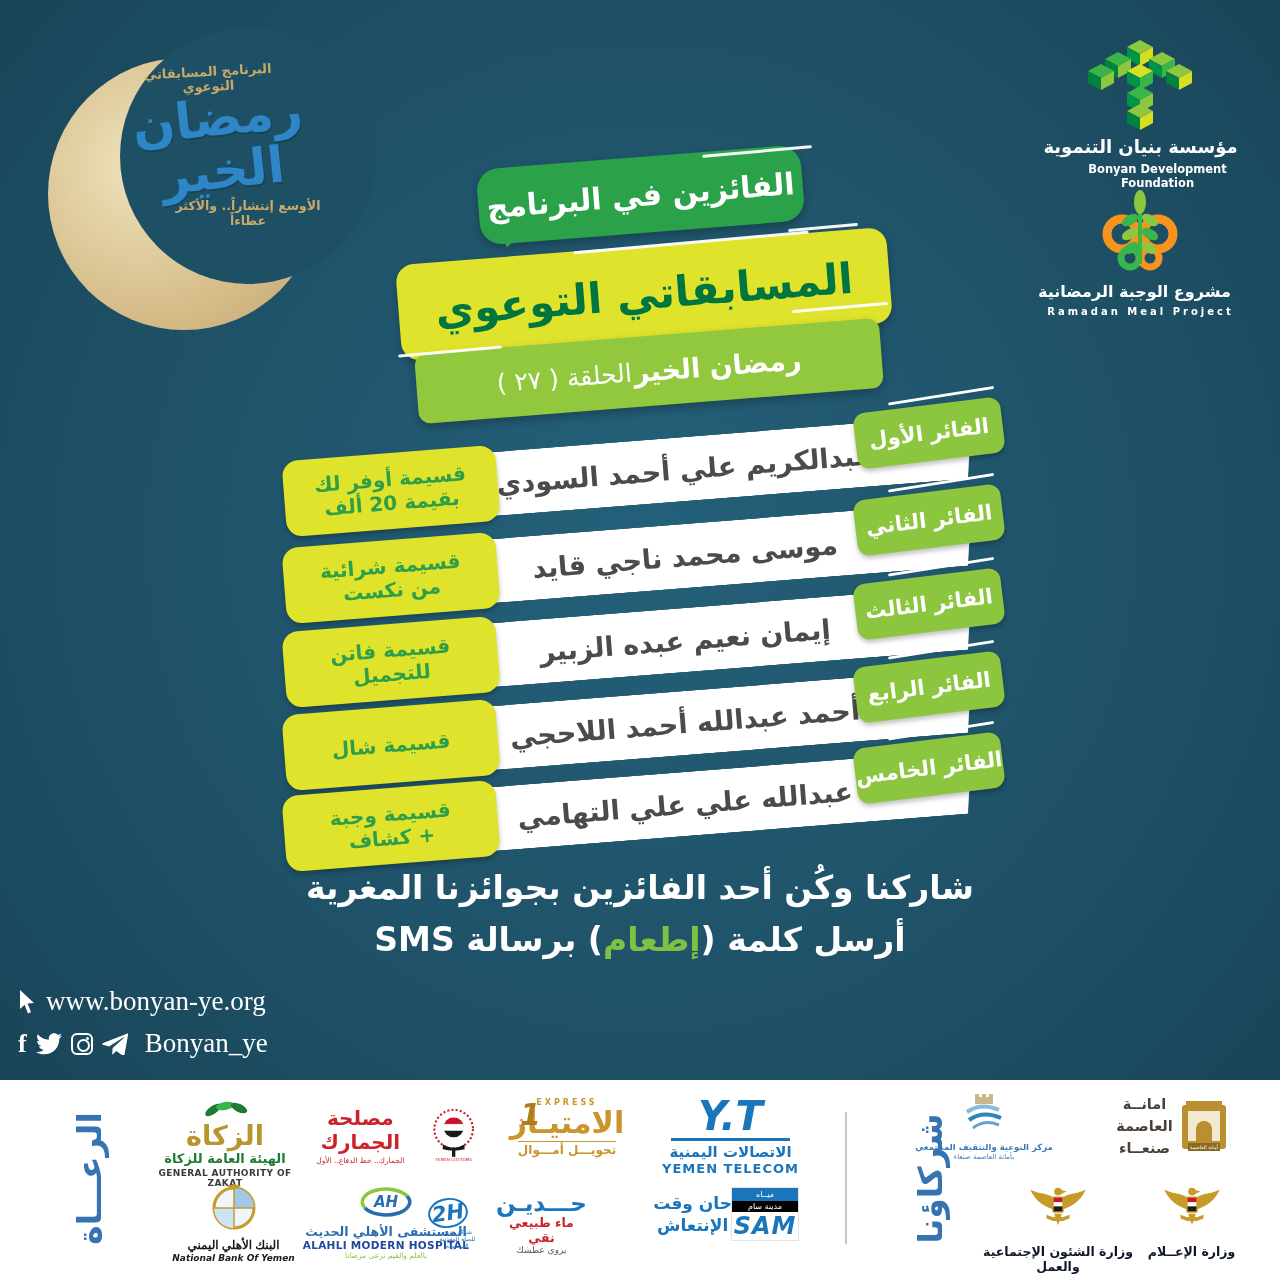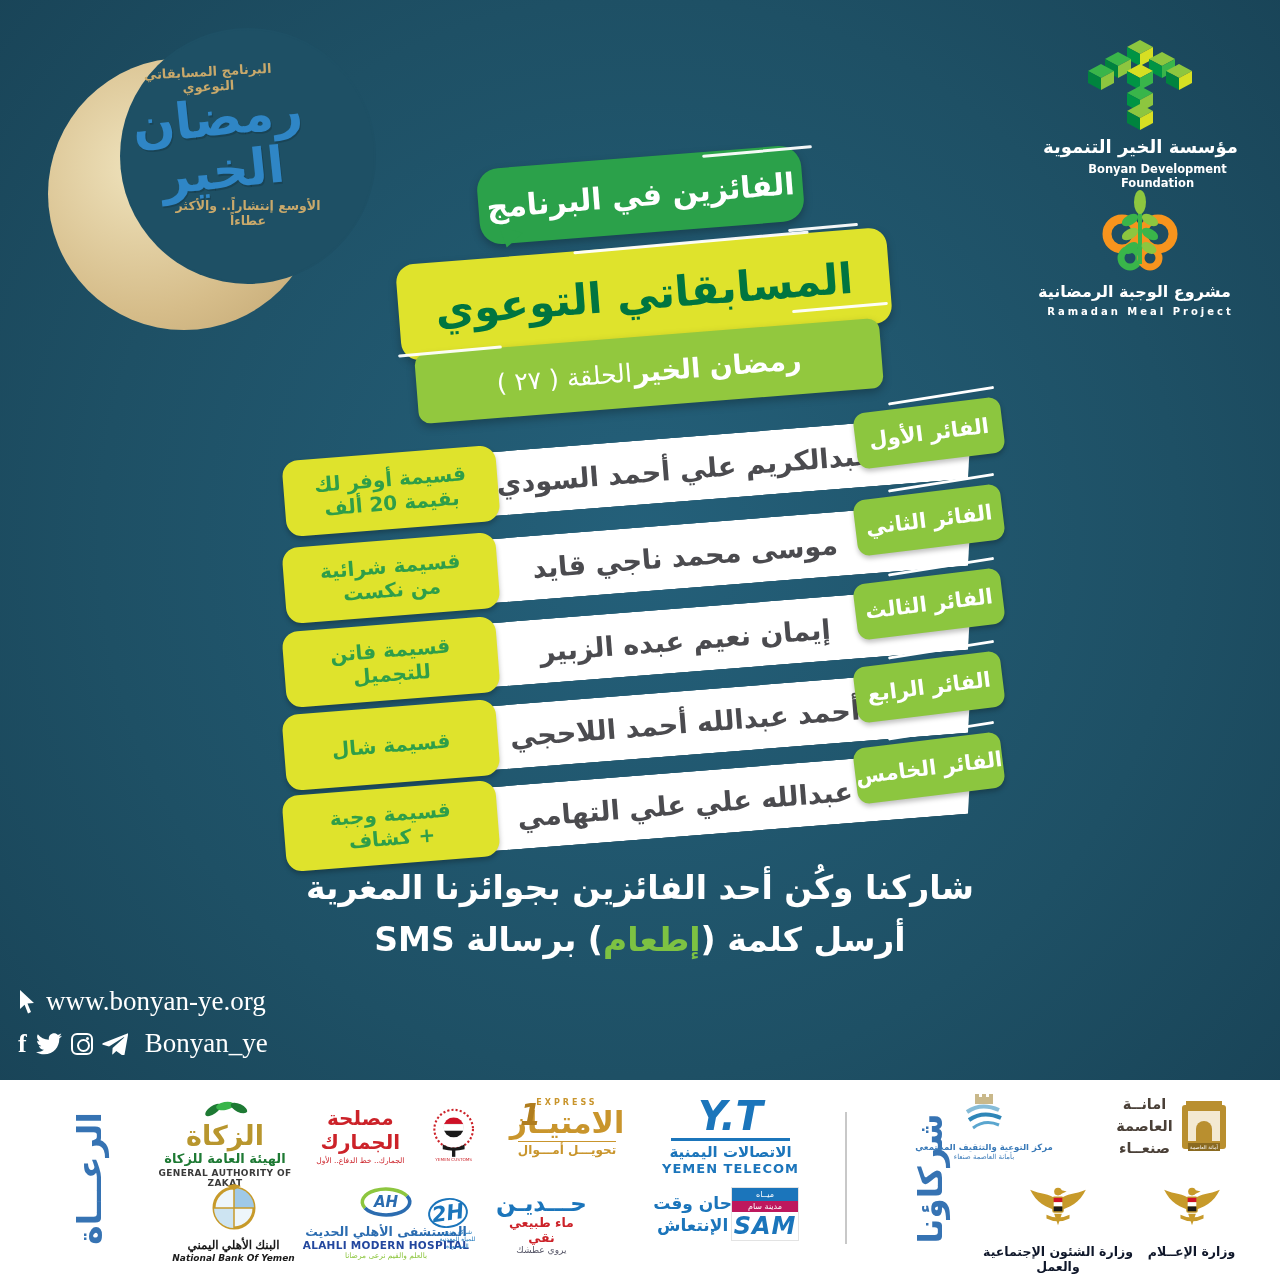--- a/index.html
+++ b/index.html
@@ -115,21 +115,21 @@
   .hadeen .hd-emb{font-size:21px;font-weight:bold;font-style:italic;color:var(--tel-blue);
      border:2px solid var(--tel-blue);border-radius:50%;width:40px;height:30px;line-height:26px;transform:rotate(-8deg);}
   .hadeen .hd-sub-sm{font-size:6px;color:var(--tel-blue);}
   .hadeen .hd-name{font-size:23px;font-weight:bold;color:var(--tel-blue);line-height:1;}
   .hadeen .hd-sub{font-size:12.5px;font-weight:bold;color:var(--red);}
   .hadeen .hd-tag{font-size:9px;color:#556;}
   .sam{left:608px;top:108px;width:190px;display:flex;align-items:center;justify-content:flex-end;}
   .sam .sm-txt{font-size:17px;font-weight:bold;color:var(--tel-blue);line-height:1.3;text-align:center;}
   .sam .sm-box{width:66px;box-shadow:0 0 0 1px #e3e3e3;}
   .sam .sm-top{background:var(--tel-blue);color:#fff;font-size:8px;padding:2px 0;}
-  .sam .sm-mid{background:#be185d;color:#fff;font-size:8px;padding:1px 0;}
+  .sam .sm-mid{background:#000000;color:#fff;font-size:8px;padding:1px 0;}
   .sam .sm-main{font-size:24px;font-weight:bold;font-style:italic;color:var(--tel-blue);letter-spacing:1px;}
   .community{left:914px;top:12px;width:140px;}
   .community .cm-name{font-size:8.5px;font-weight:bold;color:#3a7ab8;line-height:1.3;}
   .community .cm-sub{font-size:7px;color:#3a7ab8;}
   .amanat{left:1092px;top:14px;width:160px;display:flex;align-items:center;justify-content:center;gap:7px;}
   .amanat .am-l{font-size:14.5px;font-weight:bold;color:#4a4038;line-height:1.5;text-align:center;}
   .ministry-name{font-size:12.5px;font-weight:bold;color:#0f172a;margin-top:10px;}
   .msocial{left:968px;top:102px;width:180px;}
   .minfo{left:1134px;top:102px;width:115px;}
   .rtl{direction:rtl;}
@@ -182,21 +182,21 @@
           <path d="M0 7 13 14 13 26 0 19Z" fill="#009444"></path>
           <path d="M26 7 13 14 13 26 26 19Z" fill="#8dc63f"></path>
         </g>
       <g transform="translate(39,64)">
           <path d="M13 0 26 7 13 14 0 7Z" fill="#8dc63f"></path>
           <path d="M0 7 13 14 13 26 0 19Z" fill="#00833e"></path>
           <path d="M26 7 13 14 13 26 26 19Z" fill="#d7df23"></path>
         </g>
     </g>
   </svg>
-  <div class="abs org-ar rtl">مؤسسة الخير التنموية</div>
+  <div class="abs org-ar rtl">مؤسسة بنيان التنموية</div>
   <div class="abs org-en">Bonyan Development Foundation</div>
 
   <svg class="abs meal-logo" width="80" height="86" viewBox="0 0 80 86">
     <circle cx="22" cy="44" r="15" fill="none" stroke="#f7941d" stroke-width="9"></circle>
     <circle cx="58" cy="44" r="15" fill="none" stroke="#f7941d" stroke-width="9"></circle>
     <circle cx="30" cy="68" r="9" fill="none" stroke="#39b54a" stroke-width="7"></circle>
     <circle cx="50" cy="68" r="9" fill="none" stroke="#f7941d" stroke-width="7"></circle>
     <rect x="38" y="22" width="4" height="52" fill="#39b54a"></rect>
     <ellipse cx="40" cy="12" rx="6" ry="12" fill="#8dc63f"></ellipse>
     <ellipse cx="30" cy="30" rx="9" ry="5" fill="#39b54a" transform="rotate(-30 30 30)"></ellipse>

